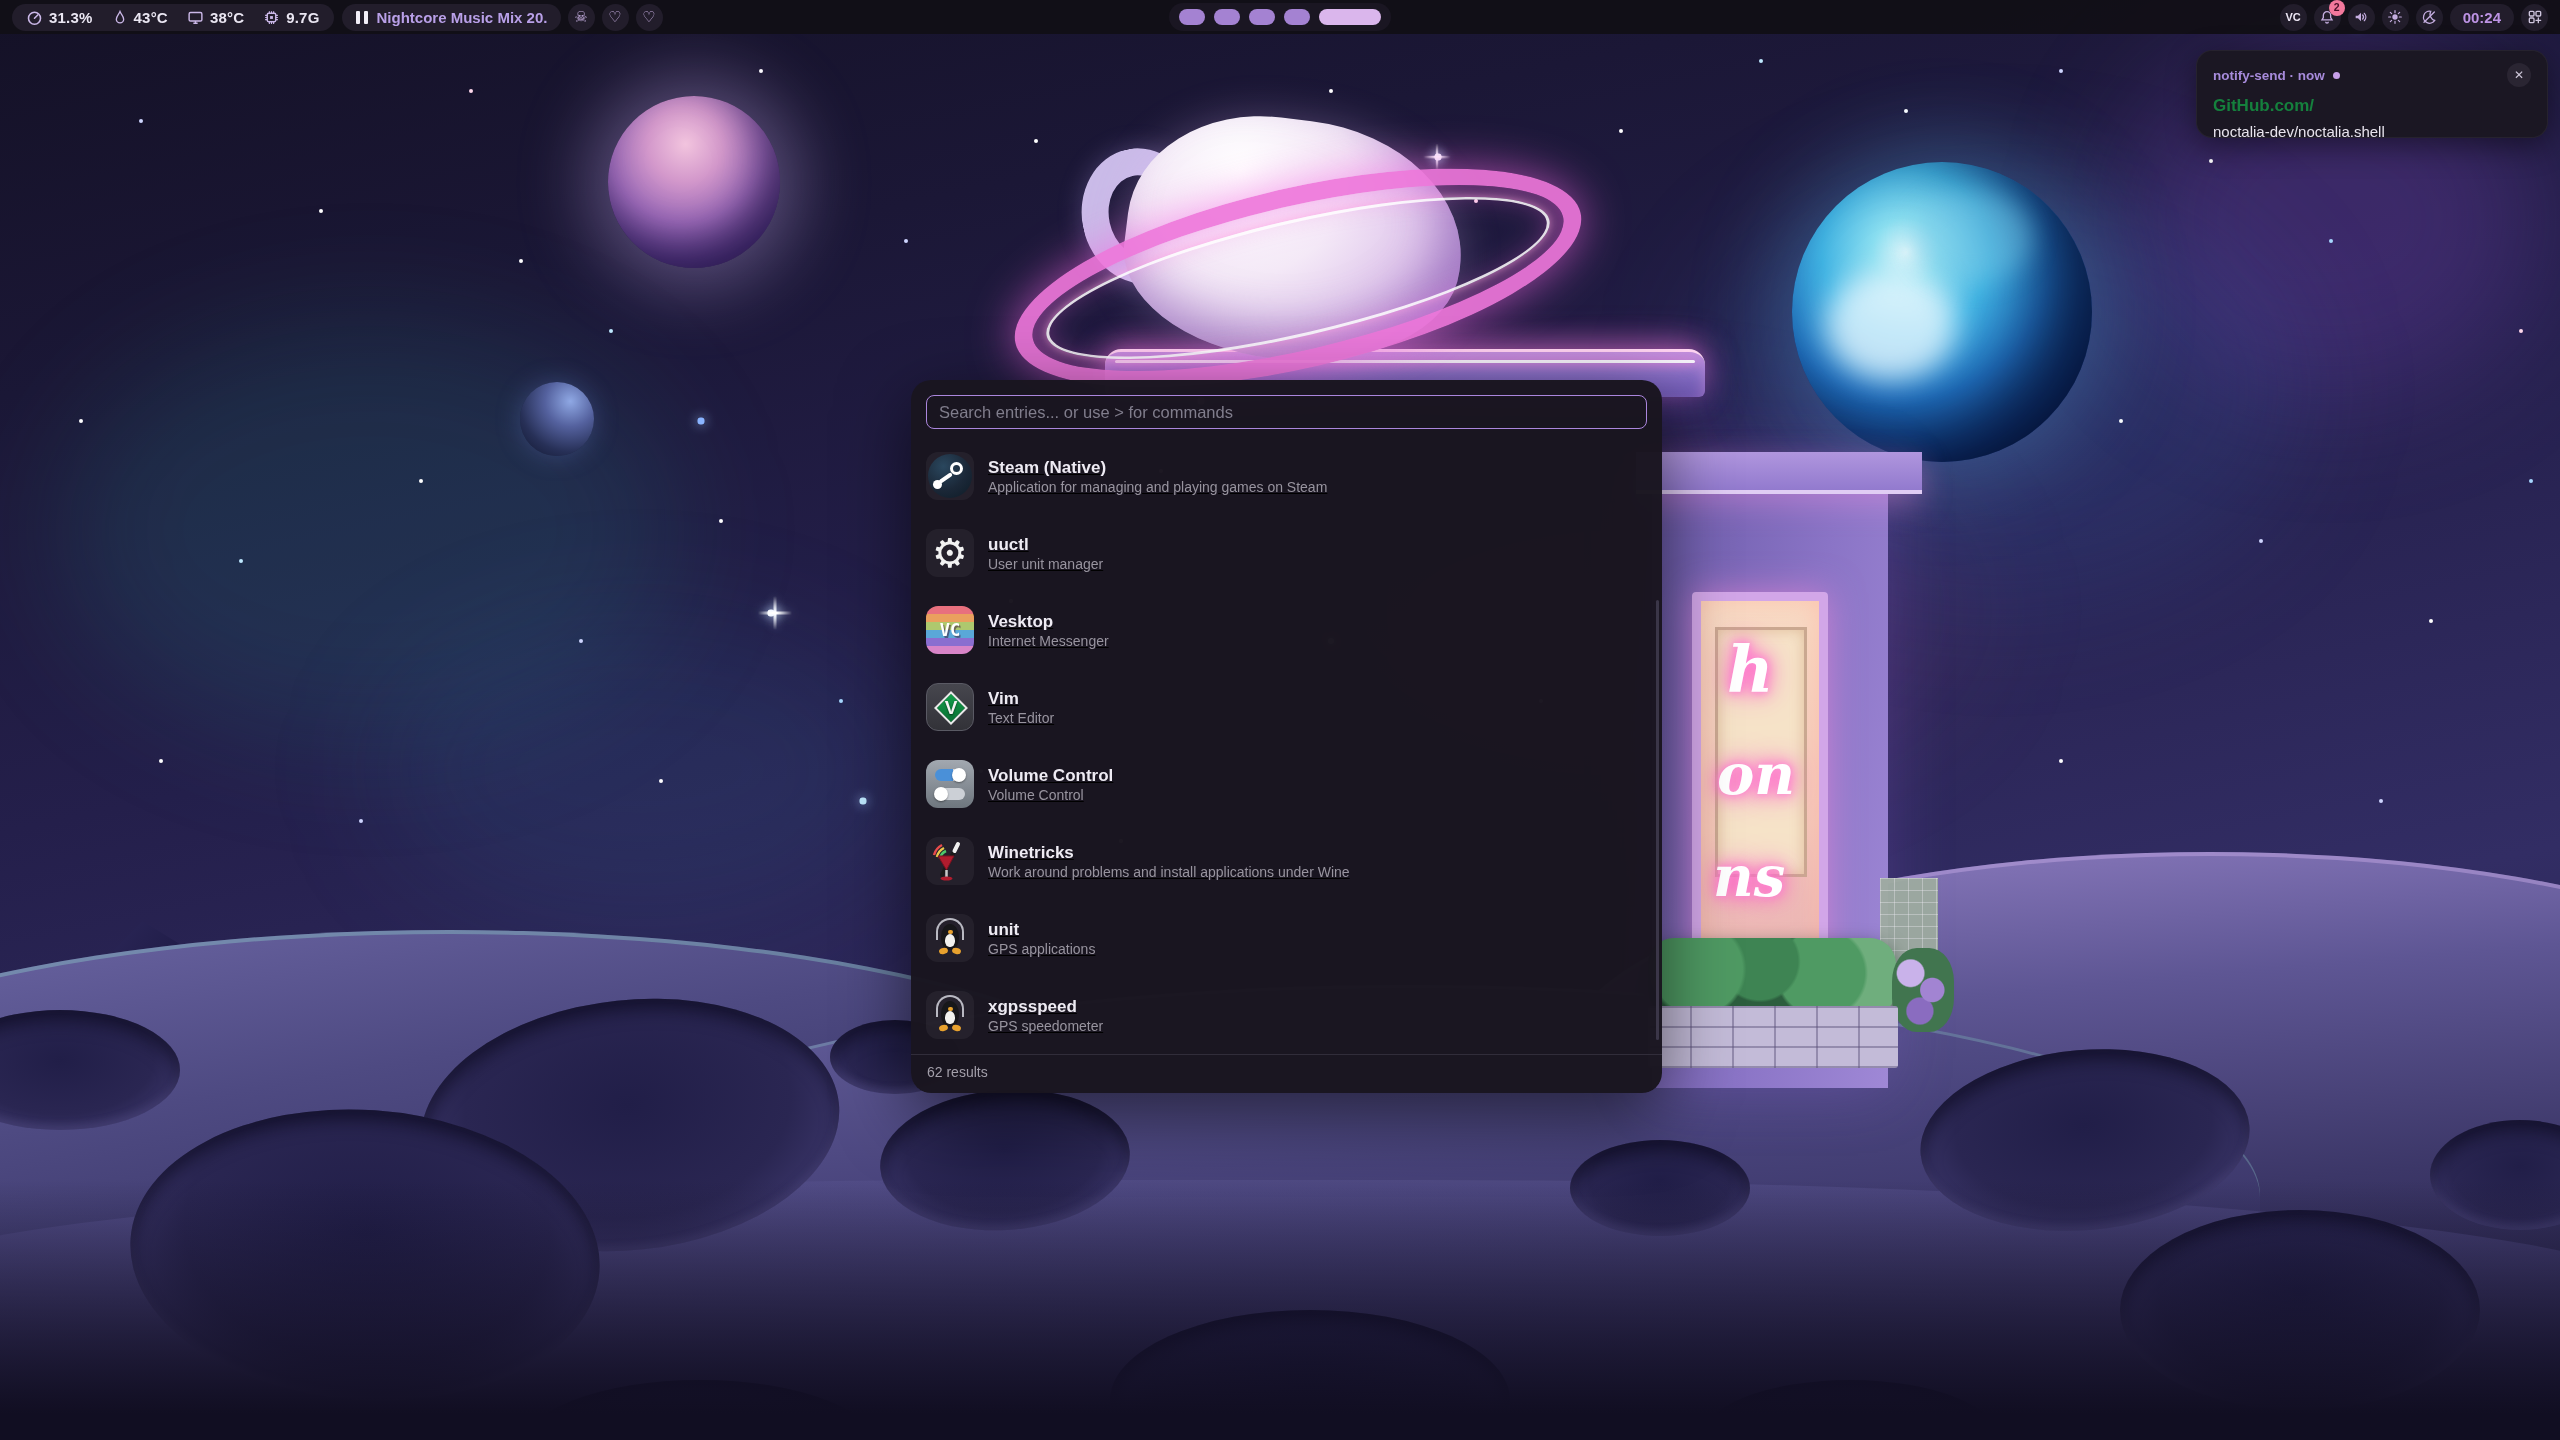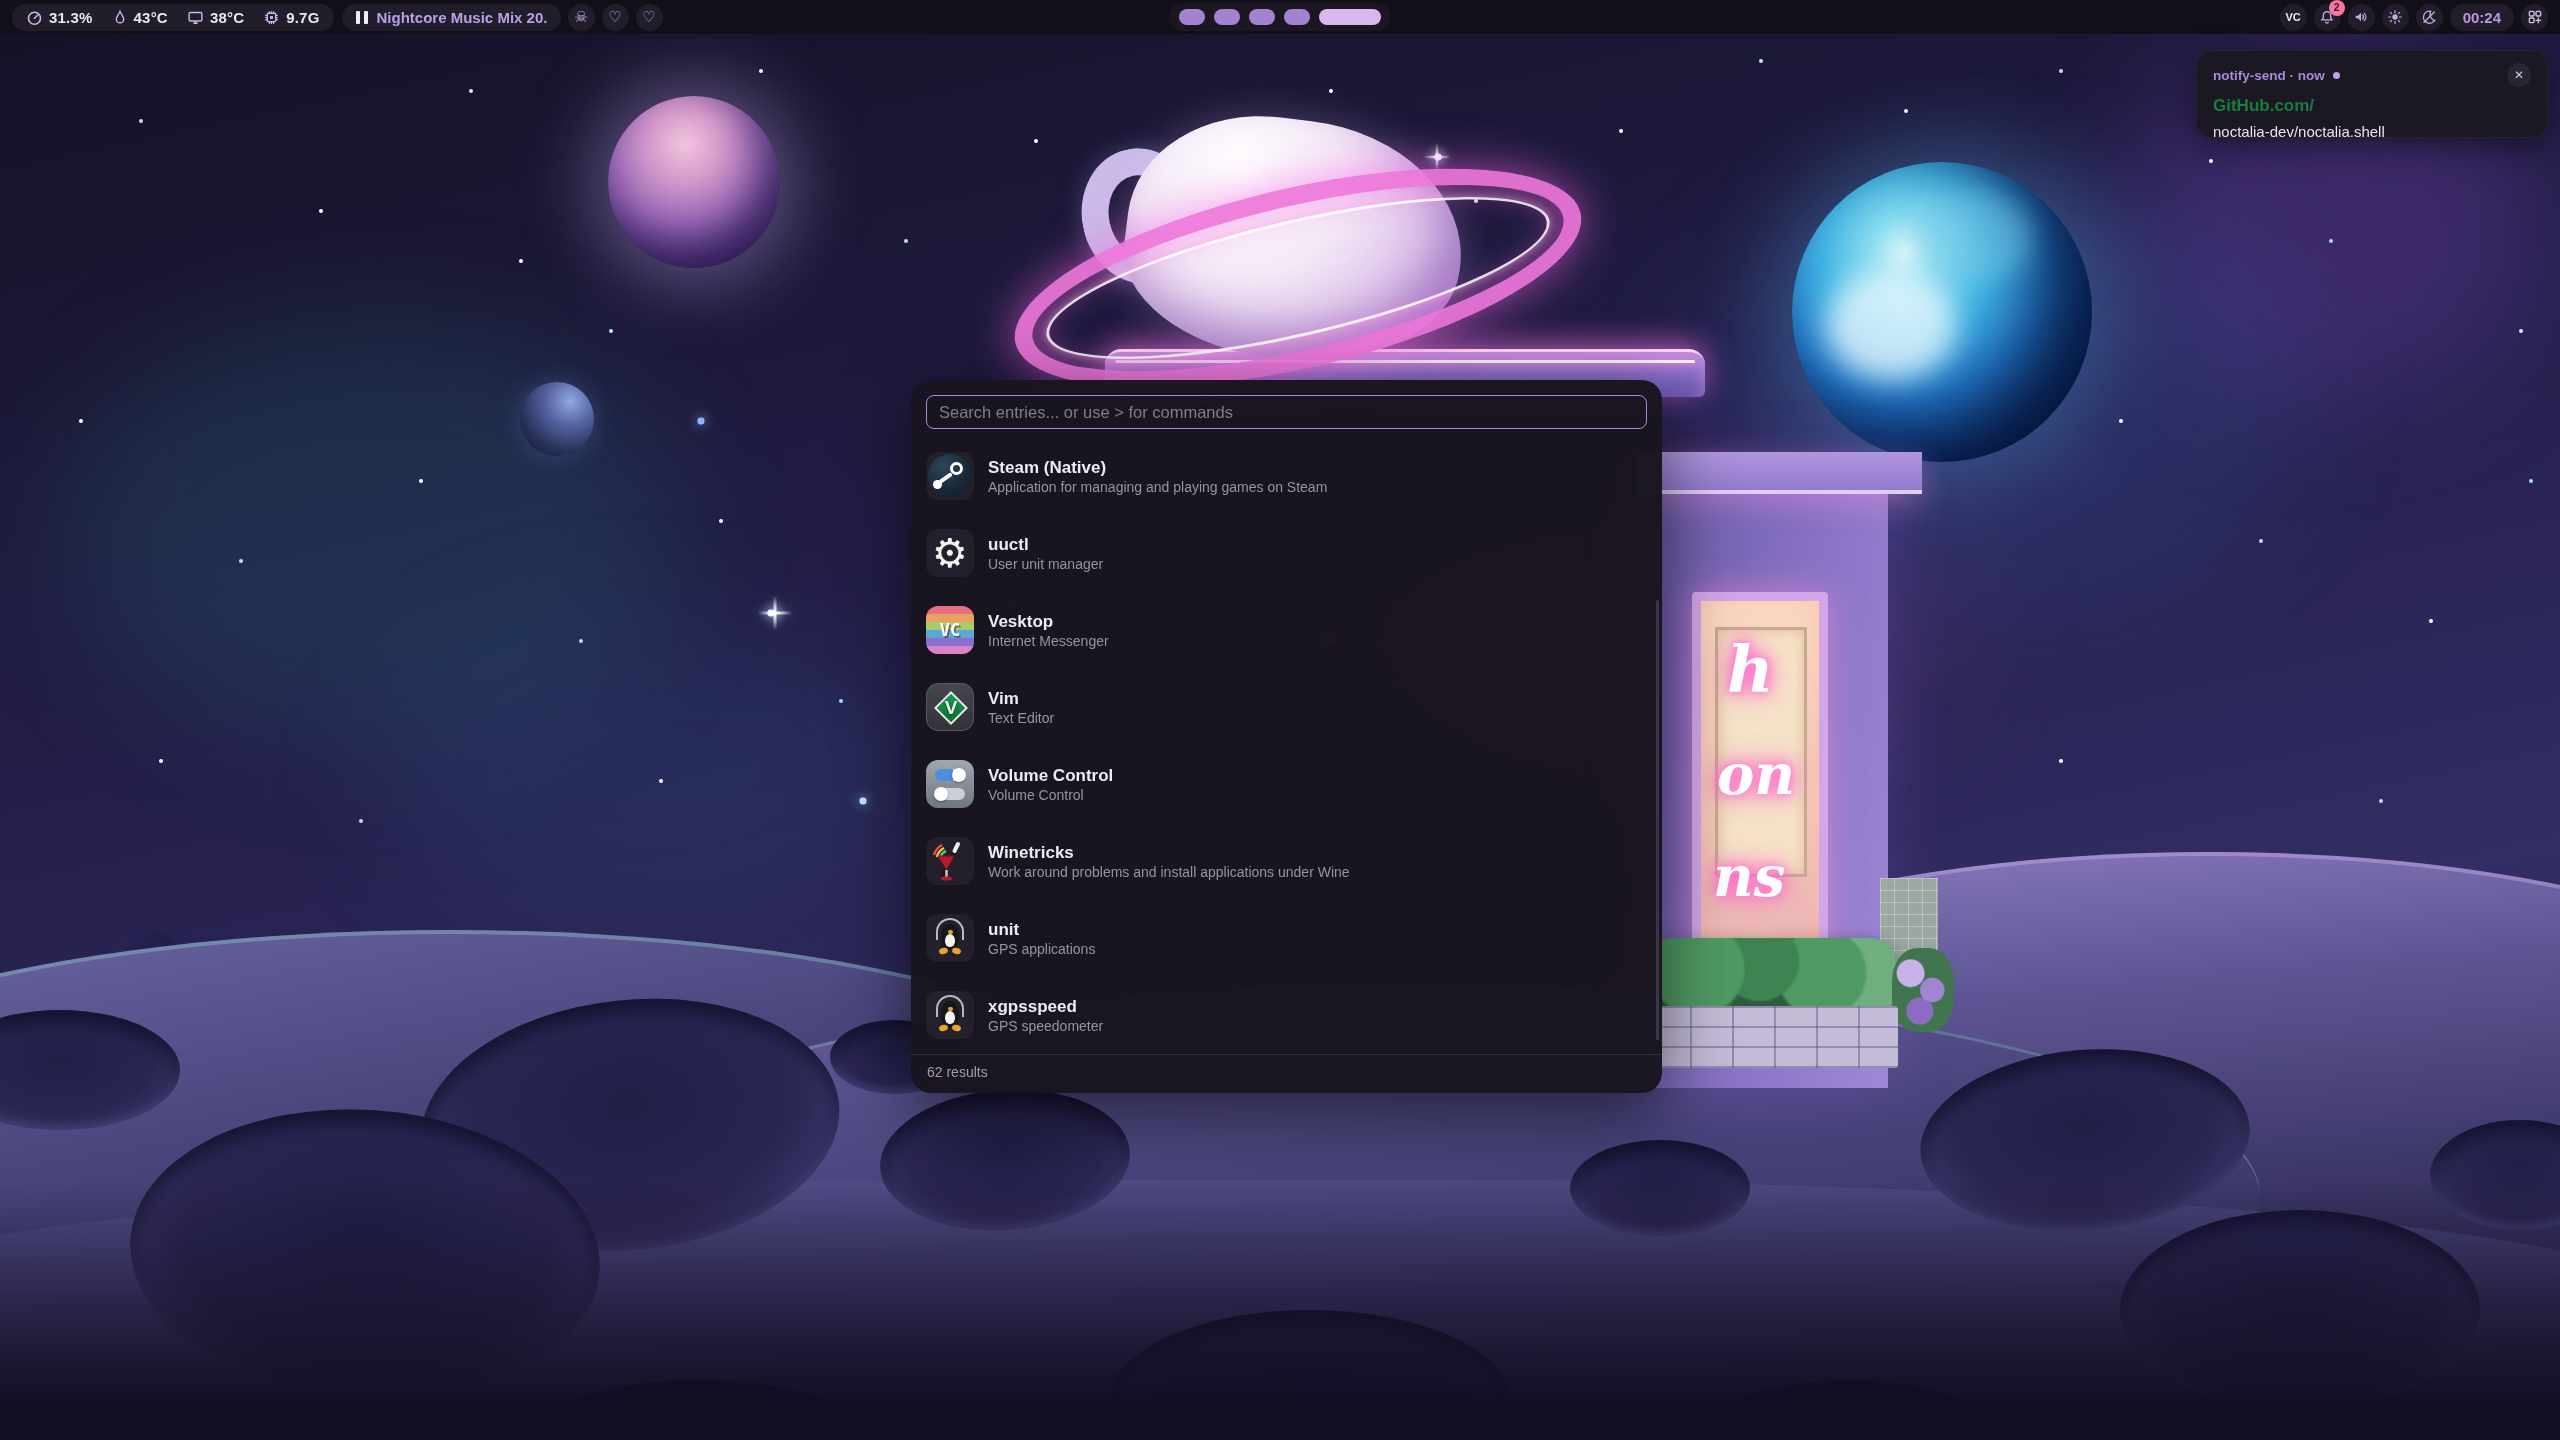--- a/index.html
+++ b/index.html
@@ -179,21 +179,21 @@
   .launcher { position:absolute; left:911px; top:380px; width:751px; height:713px; background:rgba(25,21,32,.985);
     border-radius:20px; z-index:45; box-shadow:0 20px 70px rgba(0,0,0,.55); overflow:hidden; }
   .search { position:absolute; left:15px; top:15px; width:721px; height:34px; background:transparent;
     border:1.5px solid #ab86dd; border-radius:8px; outline:none; color:#e8e4f0; font-size:16.5px; padding:12px 12px;
     font-family:"Liberation Sans", sans-serif; caret-color:#e8e4f0; }
   .search::placeholder { color:#807d8c; }
   .rows { position:absolute; left:0; top:67px; width:751px; }
   .row { position:absolute; left:15px; width:710px; height:48px; display:flex; align-items:center; gap:14px; border-radius:12px; }
   .tile { width:48px; height:48px; border-radius:12px; background:rgba(255,255,255,.05); position:relative; overflow:hidden;
     display:flex; align-items:center; justify-content:center; flex:none; }
-  .meta { display:flex; flex-direction:column; gap:4px; }
+  .meta { display:flex; flex-direction:column; gap:4px;text-decoration:underline; }
   .t { color:#eeebf3; font-size:17px; font-weight:bold; line-height:1; }
   .d { color:#98949f; font-size:14px; line-height:1; }
   .scrollthumb { position:absolute; right:3px; top:220px; width:3px; height:440px; border-radius:2px; background:#3b3648; }
   .foot-div { position:absolute; left:0; top:674px; width:751px; height:1px; background:#312d3a; }
   .foot { position:absolute; left:16px; top:684px; color:#a39faa; font-size:14px; }
 
   
   .steam-c { width:44px; height:44px; border-radius:50%;
     background:radial-gradient(circle at 35% 28%, #2a475e 0%, #1b2838 55%, #0d1b26 100%); position:relative; }
   .steam-c .st-ring { position:absolute; left:22px; top:8px; width:13px; height:13px; border:3px solid #fff; border-radius:50%; }

